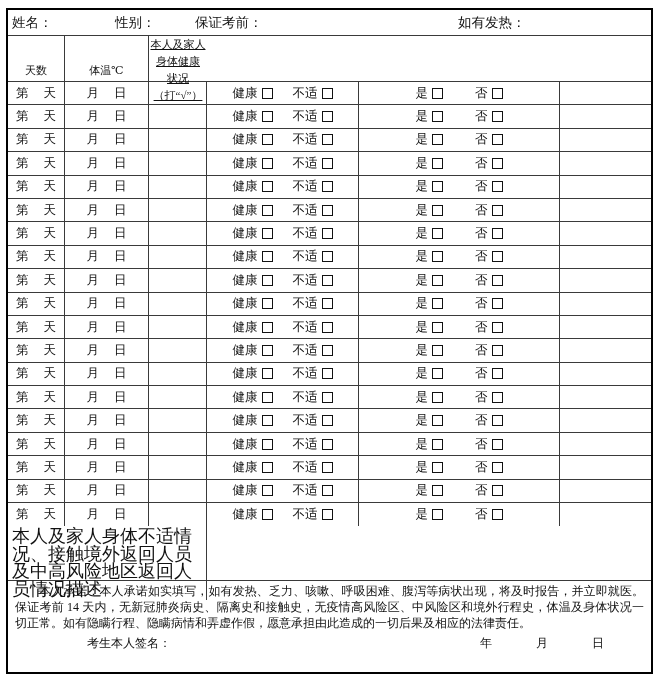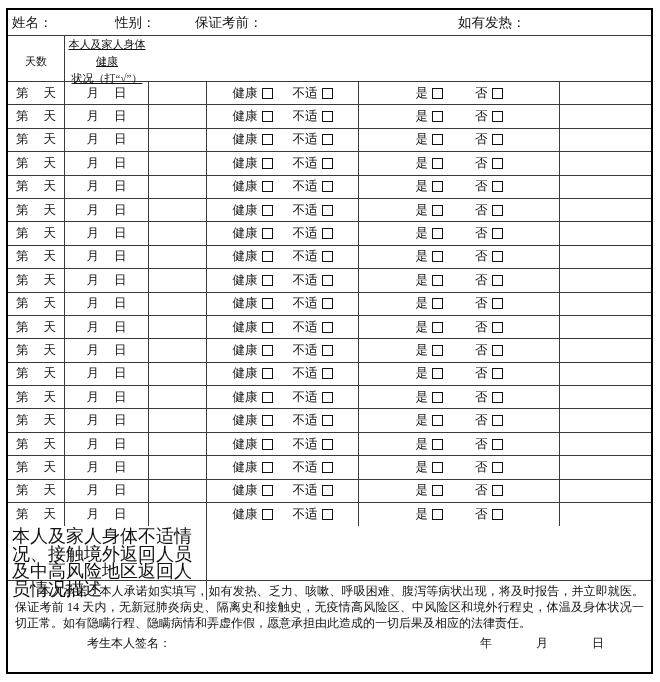--- a/index.html
+++ b/index.html
@@ -67,20 +67,21 @@
 
     <div class="info-row">
       <span style="left:4px">姓名：</span>
       <span style="left:107px">性别：</span>
       <span style="left:187px">保证考前：</span>
       <span style="left:450px">如有发热：</span>
     </div>
 
     <div class="row header-row">
       <div>天数</div>
+      <div>体温℃</div>
       <div class="two-line">
         <span>本人及家人身体健康</span>
         <span>状况（打“√”）</span>
       </div>
     </div>
 
     <div id="rows-container">
   <div class="row drow">
     <div class="pair">
       <span>第</span>

